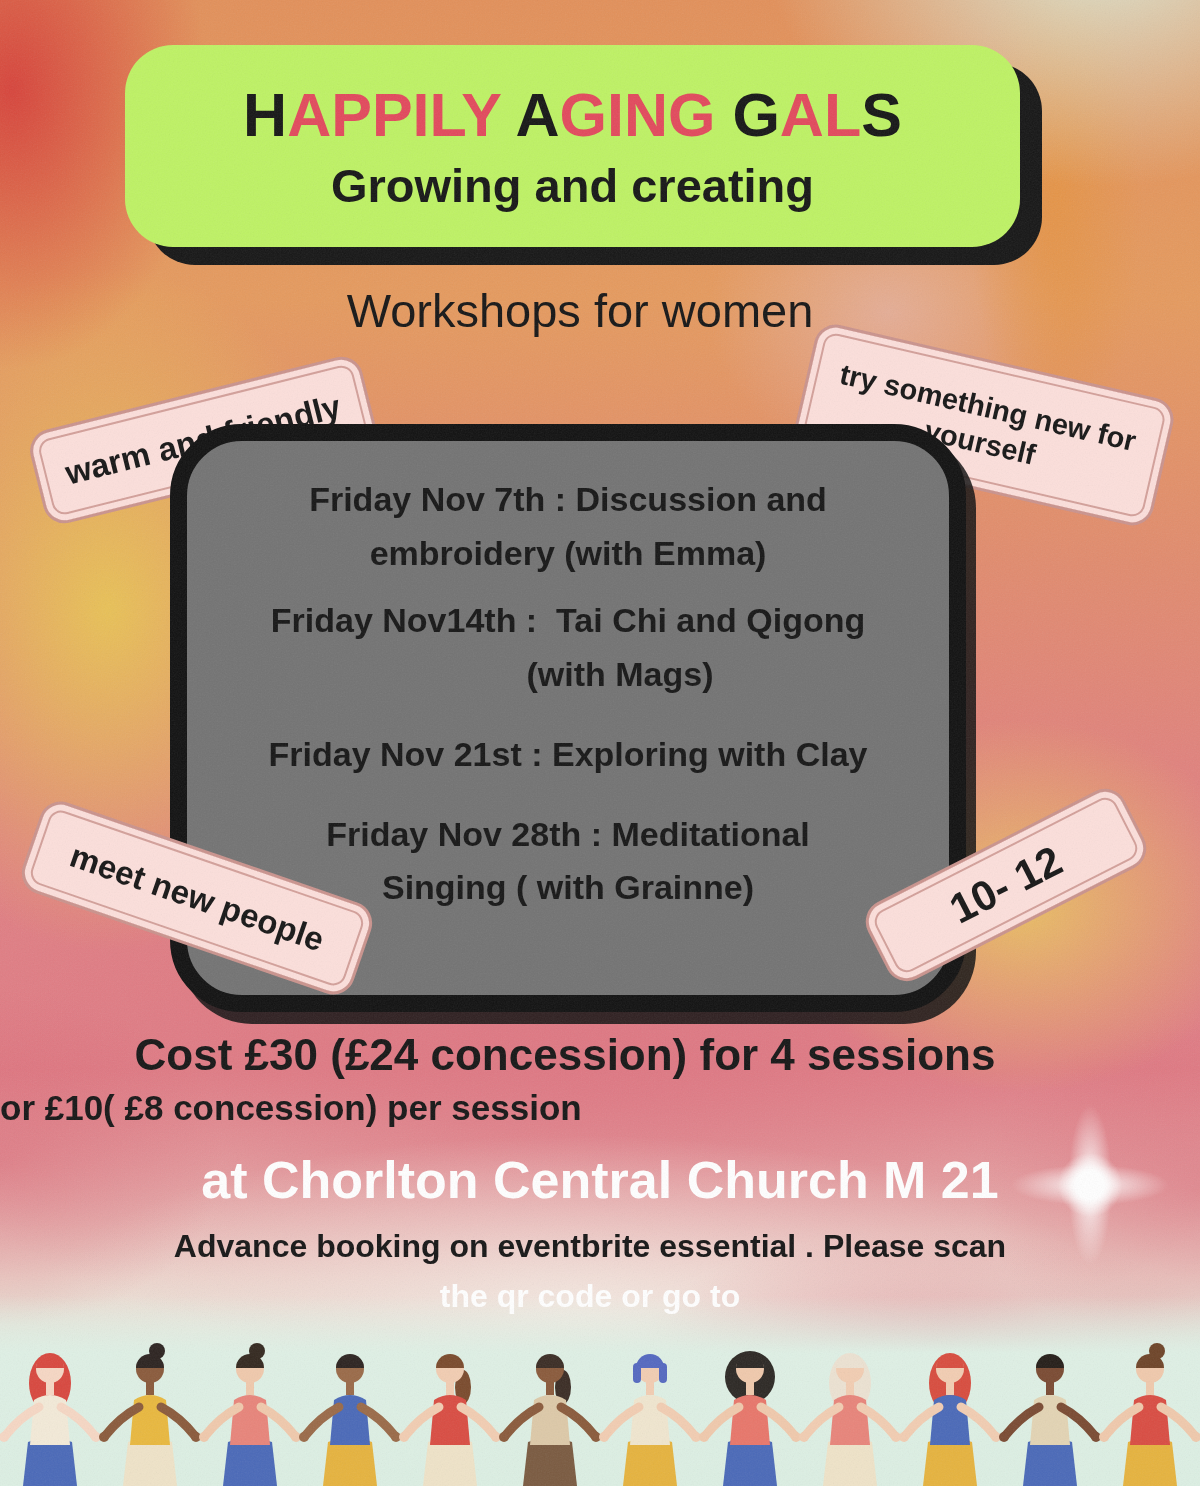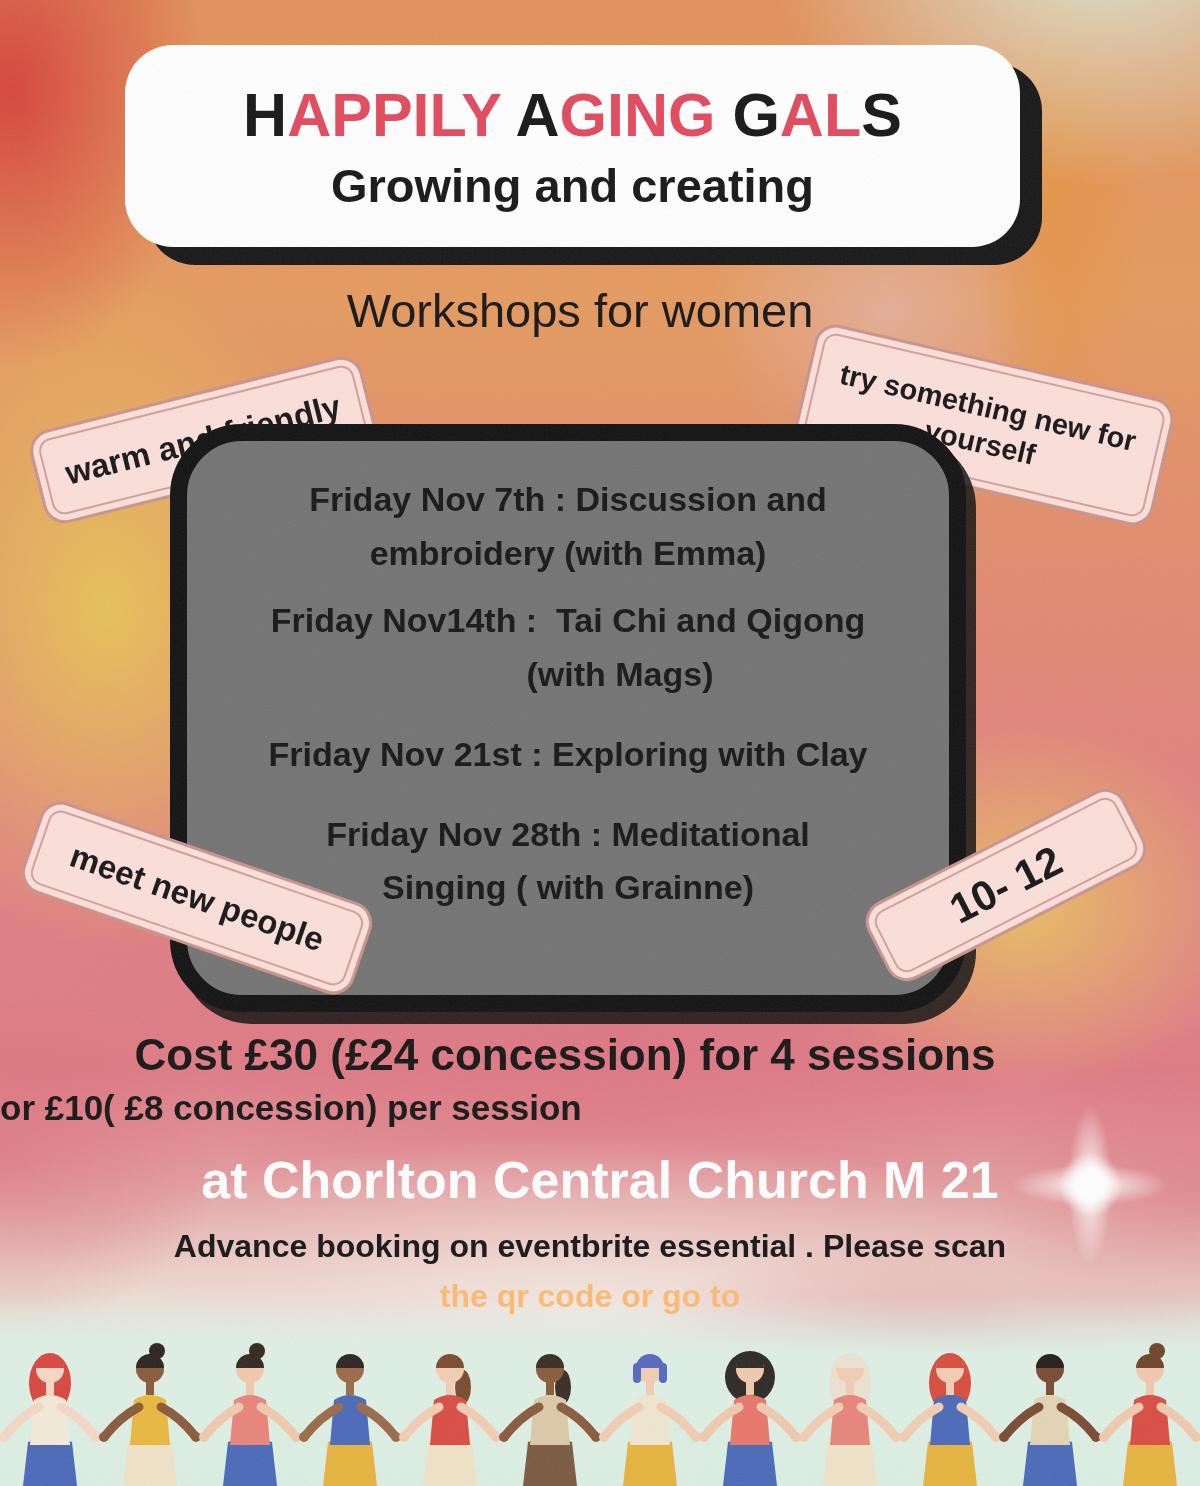--- a/index.html
+++ b/index.html
@@ -26,21 +26,21 @@
   }
   .mint-strip {
     position:absolute; left:0; right:0; bottom:0; height:190px;
     background:linear-gradient(180deg, rgba(223,240,229,0) 0%, #dff0e5 30%, #dcefe3 100%);
   }
   .grain { position:absolute; inset:0; width:100%; height:100%; opacity:.10; pointer-events:none; }
 
   
   .title-card {
     position:absolute; left:125px; top:45px; width:895px; height:202px;
-    background:#ffffff; border-radius:48px; box-shadow:22px 18px 0 #161616;
+    background:#bef264; border-radius:48px; box-shadow:22px 18px 0 #161616;
     display:flex; flex-direction:column; align-items:center; justify-content:center; gap:8px;
   }
   .title-line { font-size:61px; font-weight:700; letter-spacing:0; color:#161616; white-space:nowrap; }
   .subtitle-line { font-size:47px; font-weight:700; color:#161616; }
 
   .headline {
     position:absolute; left:0; top:283px; width:1160px; text-align:center;
     font-size:47px; font-weight:400; color:#161616;
   }
 
@@ -66,21 +66,21 @@
   .entry { margin-bottom:14px; }
   .entry-line { font-size:34px; font-weight:700; color:#161616; line-height:1.58; white-space:pre-wrap; }
   .entry-line.shift-right { transform:translateX(52px); }
   .entry.gap-top { margin-top:26px; }
 
   
   .pricing-1 { position:absolute; left:0; top:1030px; width:1130px; text-align:center; font-size:44px; font-weight:700; color:#161616; }
   .pricing-2 { position:absolute; left:0; top:1088px; width:1130px; text-align:left; font-size:35px; font-weight:700; color:#161616; }
   .venue     { position:absolute; left:0; top:1150px; width:1200px; text-align:center; font-size:52px; font-weight:700; color:#fff; }
   .booking-1 { position:absolute; left:0; top:1228px; width:1180px; text-align:center; font-size:32px; font-weight:700; color:#161616; }
-  .booking-2 { position:absolute; left:0; top:1278px; width:1180px; text-align:center; font-size:32px; font-weight:700; color:#fdba74; }
+  .booking-2 { position:absolute; left:0; top:1278px; width:1180px; text-align:center; font-size:32px; font-weight:700; color:#ffffff; }
 
   
   .sparkle { position:absolute; left:985px; top:1078px; width:210px; height:214px; pointer-events:none; }
   .sparkle .ray-v { position:absolute; left:76px; top:0; width:58px; height:214px;
     background:radial-gradient(closest-side, rgba(255,255,255,.95), rgba(255,255,255,0) 75%); }
   .sparkle .ray-h { position:absolute; left:0; top:80px; width:210px; height:54px;
     background:radial-gradient(closest-side, rgba(255,255,255,.95), rgba(255,255,255,0) 75%); }
   .sparkle .core { position:absolute; left:65px; top:67px; width:80px; height:80px;
     background:radial-gradient(closest-side, #fff 35%, rgba(255,255,255,0) 80%); }
 

